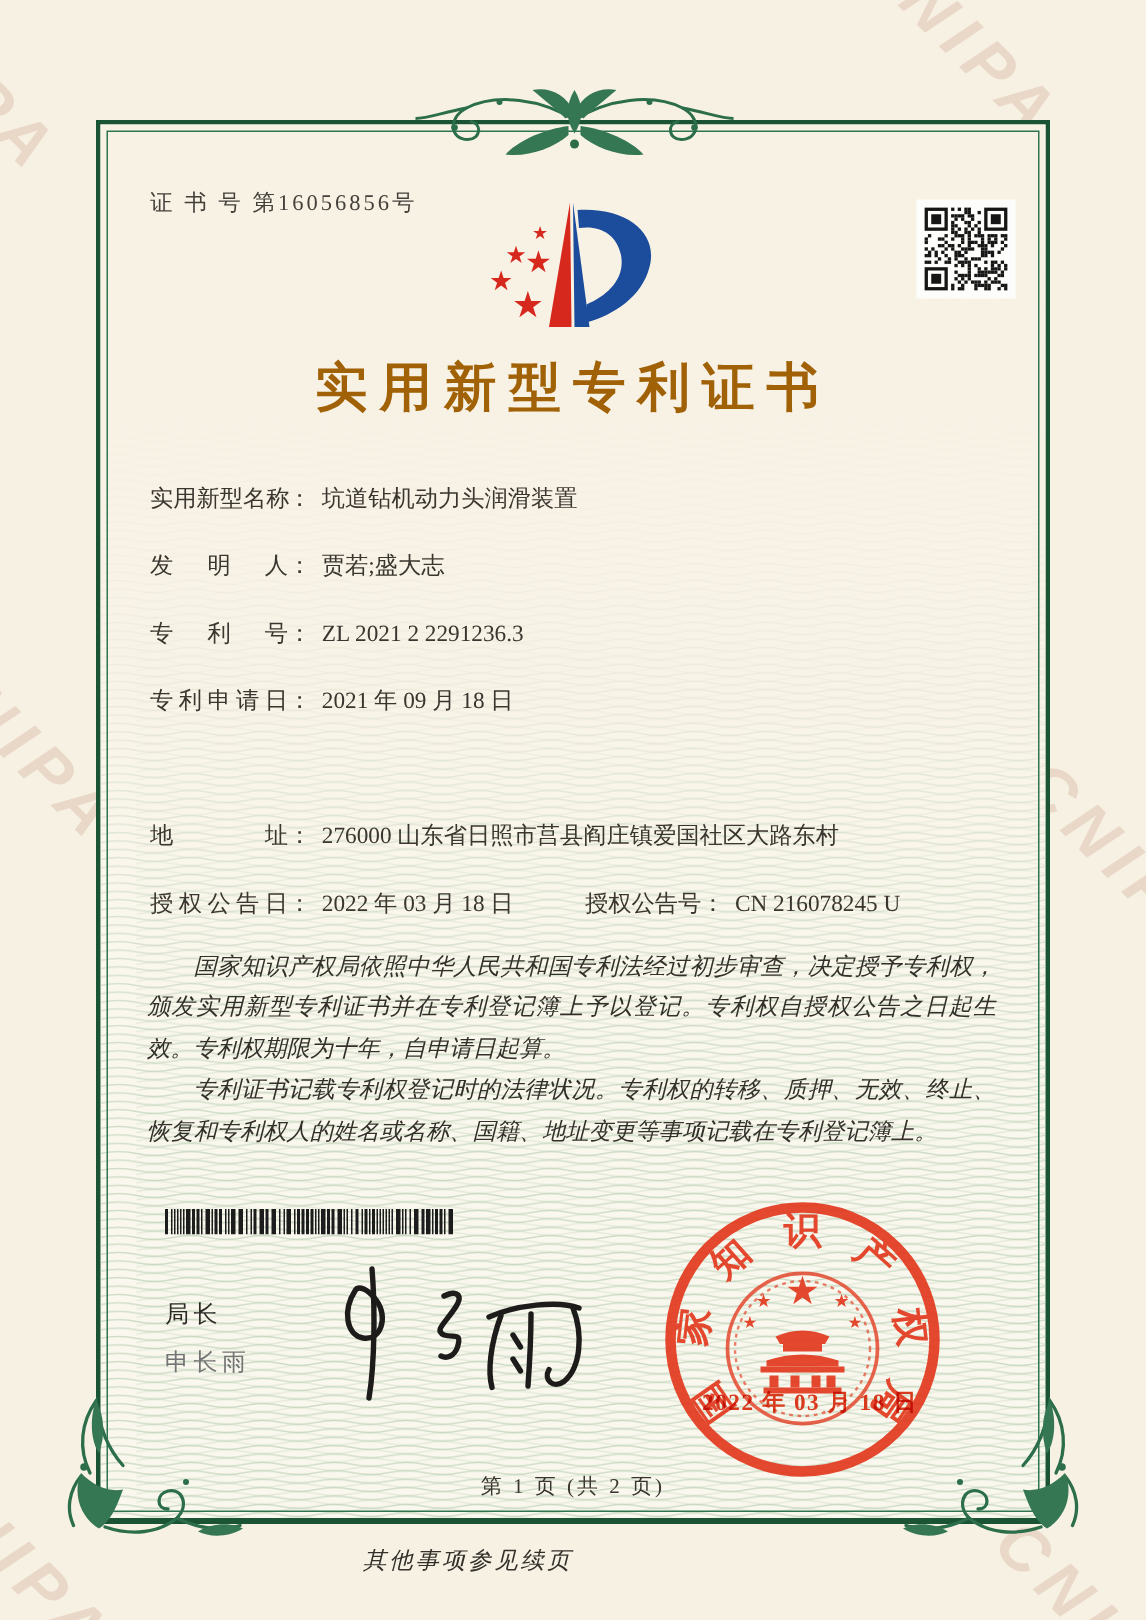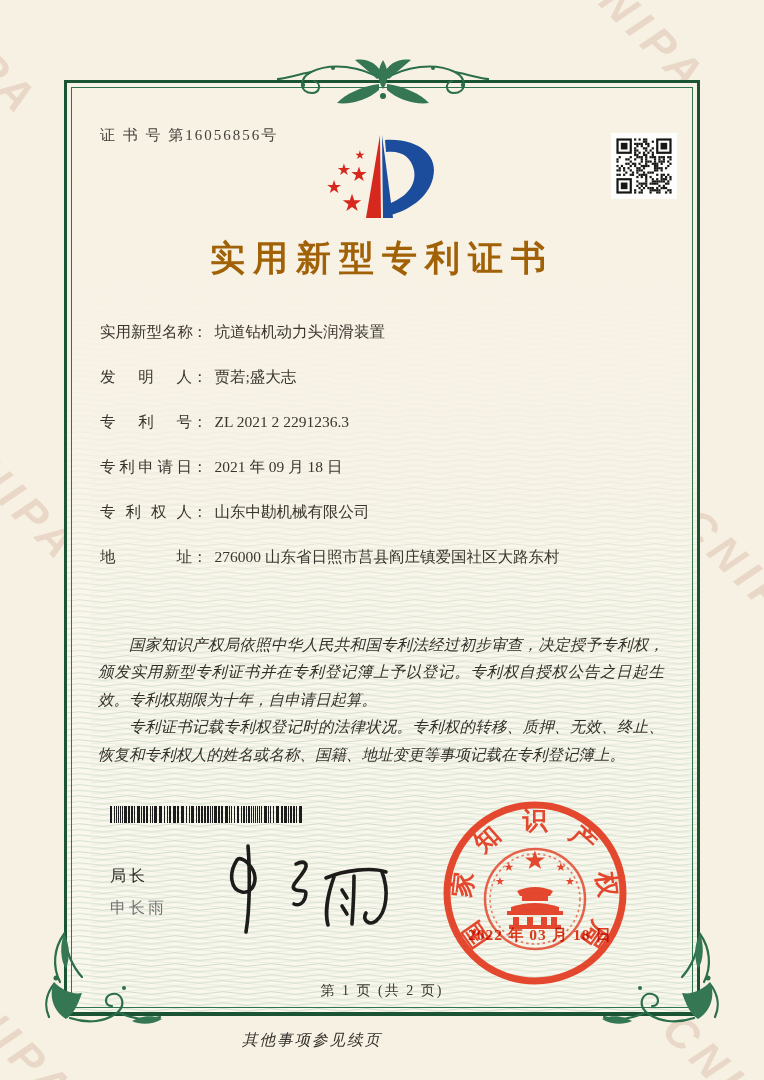--- a/index.html
+++ b/index.html
@@ -362,25 +362,28 @@
     </div>
     <div class="frow" style="top:367px;">
       <span class="flabel">发明人</span><span>：</span><span class="fval">贾若;盛大志</span>
     </div>
     <div class="frow" style="top:412px;">
       <span class="flabel">专利号</span><span>：</span><span class="fval">ZL 2021 2 2291236.3</span>
     </div>
     <div class="frow" style="top:457px;">
       <span class="flabel">专利申请日</span><span>：</span><span class="fval">2021 年 09 月 18 日</span>
     </div>
-    <div class="frow" style="top:502px;">
-      <span class="flabel">专利权人</span><span>：</span><span class="fval">山东中勘机械有限公司</span>
-    </div>
     <div class="frow" style="top:547px;">
       <span class="flabel">地址</span><span>：</span><span class="fval">276000 山东省日照市莒县阎庄镇爱国社区大路东村</span>
+    </div>
+    <div class="frow" style="top:592px;">
+      <span class="flabel">授权公告日</span><span>：</span><span class="fval">2022 年 03 月 18 日</span>
+    </div>
+    <div class="frow2" style="top:592px;">
+      <span>授权公告号</span><span>：</span><span class="fval">CN 216078245 U</span>
     </div>
 
     <div class="paras">
       <p>国家知识产权局依照中华人民共和国专利法经过初步审查，决定授予专利权，颁发实用新型专利证书并在专利登记簿上予以登记。专利权自授权公告之日起生效。专利权期限为十年，自申请日起算。</p>
       <p>专利证书记载专利权登记时的法律状况。专利权的转移、质押、无效、终止、恢复和专利权人的姓名或名称、国籍、地址变更等事项记载在专利登记簿上。</p>
     </div>
 
     <svg class="barcode" id="barcode" width="196" height="17">
         <rect x="0" y="0" width="2" height="17" fill="#1c1c1c"></rect>
         <rect x="4" y="0" width="1" height="17" fill="#1c1c1c"></rect>

